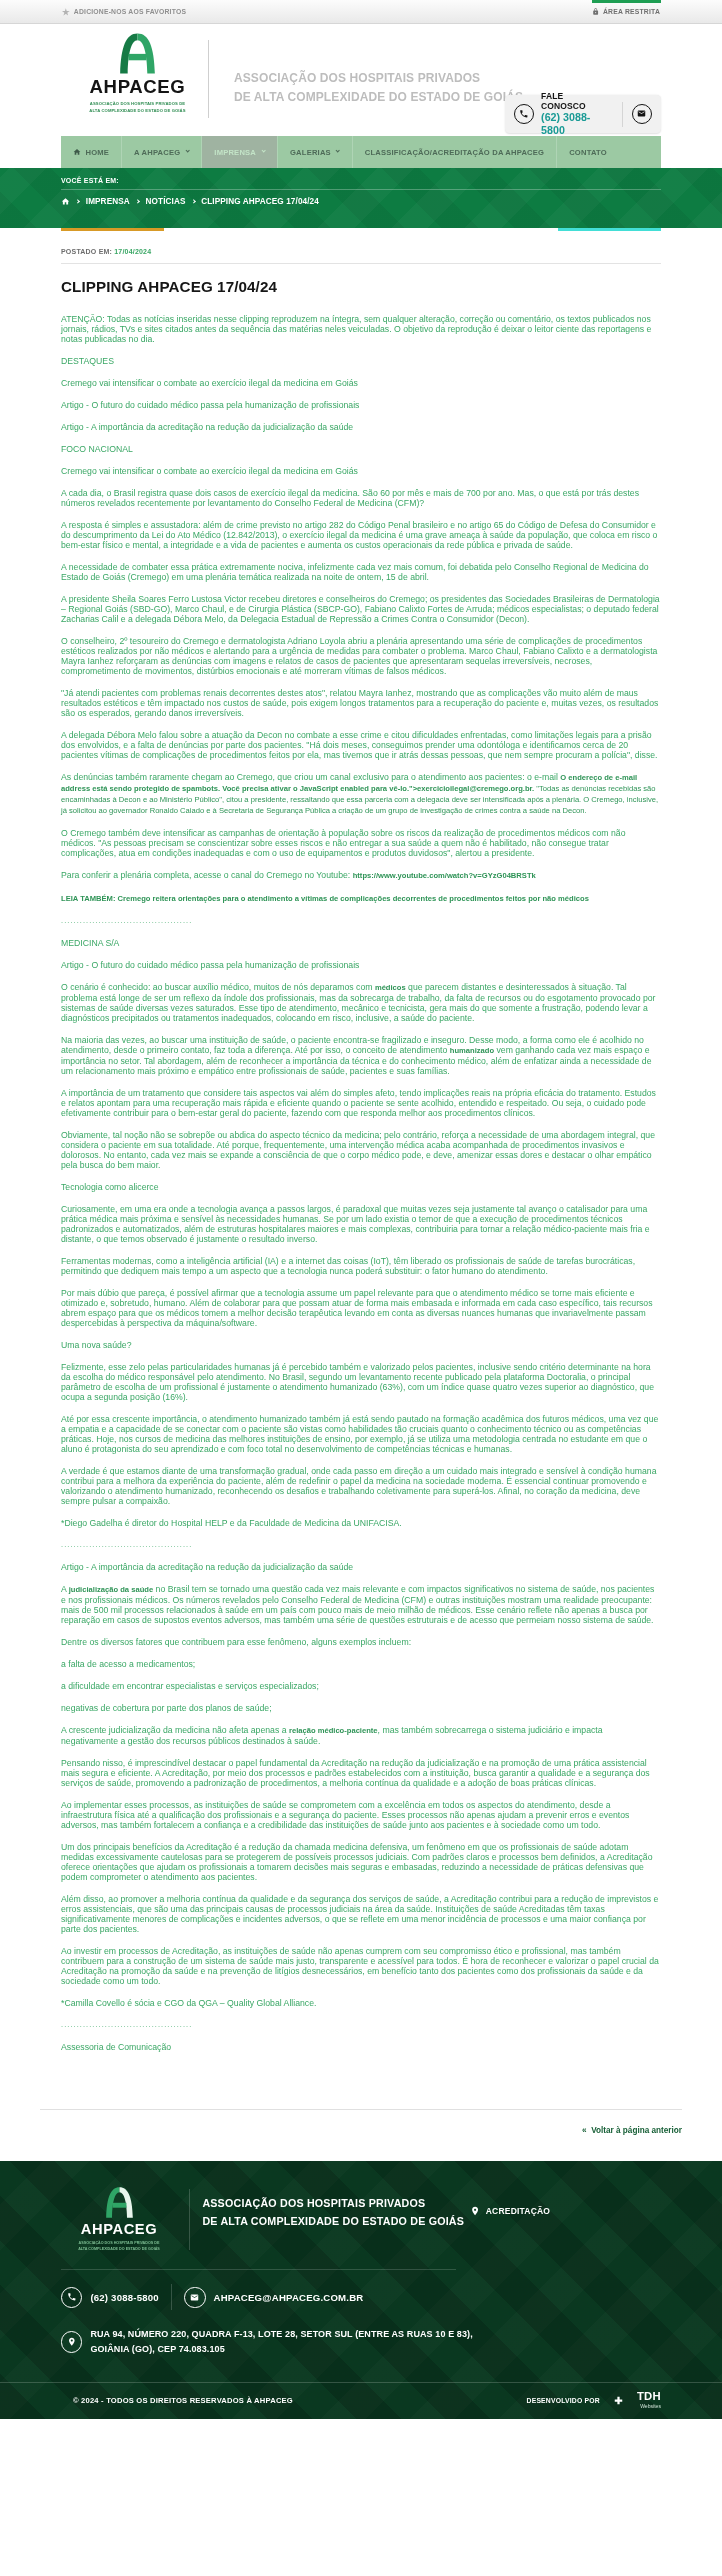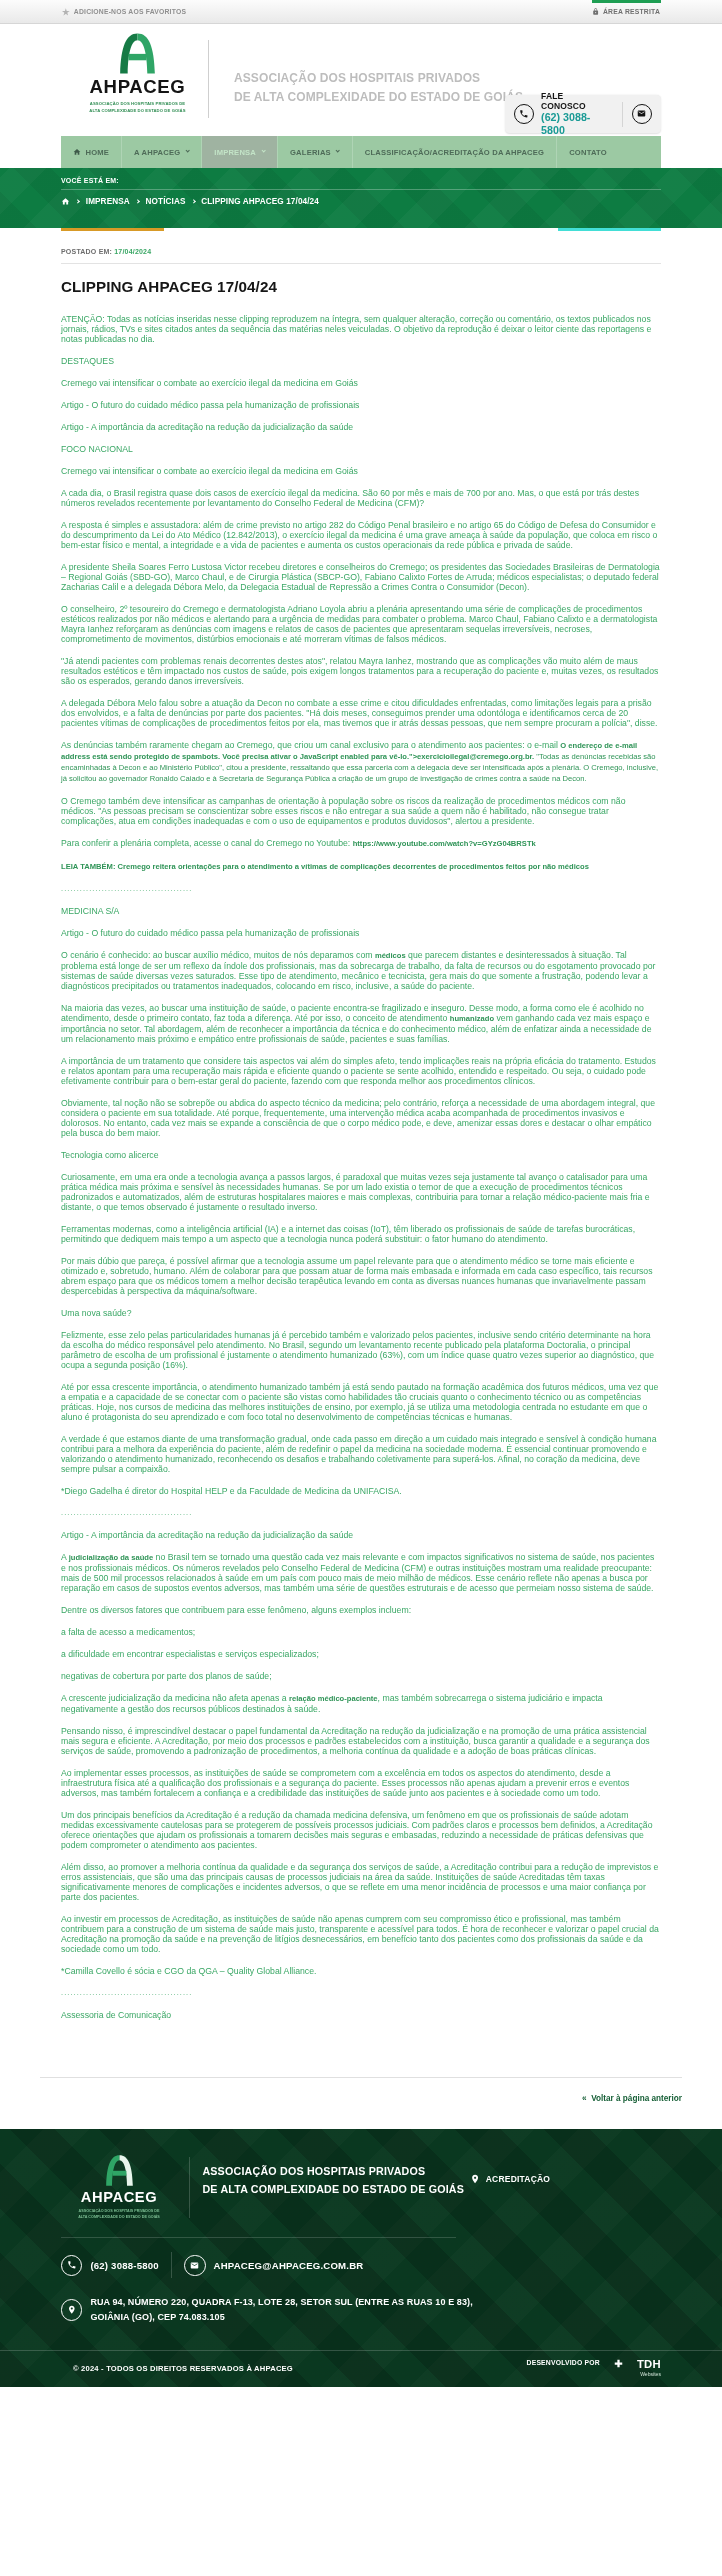--- a/index.html
+++ b/index.html
@@ -84,21 +84,21 @@
   .f-loc { position:absolute; left:470px; top:45px; display:flex; align-items:center; gap:5.6px;
            font-weight:bold; font-size:8.5px; letter-spacing:0.2px; }
   .f-line { border:none; border-top:0.6px solid rgba(255,255,255,.16); margin:16px 0 0; width:395px; }
   .f-contact { display:flex; align-items:center; padding:14.7px 0 4.5px; font-size:9.6px; font-weight:bold; letter-spacing:0.2px; }
   .f-circle { width:21.4px; height:21.4px; border:1.1px solid #fff; border-radius:50%; display:flex; align-items:center; justify-content:center; flex:0 0 auto; margin-right:8px; }
   .f-sep-v { width:0.6px; height:26px; background:rgba(255,255,255,.18); margin:0 12.4px; }
   .f-address { display:flex; align-items:center; padding:12.4px 0 25px; font-size:9px; font-weight:bold; line-height:1.65; letter-spacing:0.1px; }
   .f-bottom { border-top:0.6px solid rgba(255,255,255,.18); margin:0 -61px; padding:8.5px 61px 10.7px;
               display:flex; justify-content:space-between; align-items:center; }
   .f-copy { font-size:7.6px; font-weight:bold; letter-spacing:0.2px;padding-left:12px; }
-  .f-dev { display:flex; gap:14px; }
+  .f-dev { display:flex; align-items:center; gap:14px; }
   .f-dev-label { font-size:6.8px; font-weight:bold; letter-spacing:0.2px; }
   .f-tdh { text-align:right; line-height:1; }
   .f-tdh-name { font-size:11.3px; font-weight:bold; letter-spacing:0.3px; }
   .f-tdh-sub { font-size:5.1px; color:#cfe3d6; margin-top:1.1px; }
 </style>
 </head>
 <body>
 
 <div class="topbar">
   <div class="tb-accent"></div>
@@ -219,20 +219,21 @@
   <div>
       <p class="para"><span class="seg-n">ATENÇÃO: Todas as notícias inseridas nesse clipping reproduzem na íntegra, sem qualquer alteração, correção ou comentário, os textos publicados nos jornais, rádios, TVs e sites citados antes da sequência das matérias neles veiculadas. O objetivo da reprodução é deixar o leitor ciente das reportagens e notas publicadas no dia.</span></p>
       <p class="para"><span class="seg-n">DESTAQUES</span></p>
       <p class="para"><span class="seg-n">Cremego vai intensificar o combate ao exercício ilegal da medicina em Goiás</span></p>
       <p class="para"><span class="seg-n">Artigo - O futuro do cuidado médico passa pela humanização de profissionais</span></p>
       <p class="para"><span class="seg-n">Artigo - A importância da acreditação na redução da judicialização da saúde</span></p>
       <p class="para"><span class="seg-n">FOCO NACIONAL</span></p>
       <p class="para"><span class="seg-n">Cremego vai intensificar o combate ao exercício ilegal da medicina em Goiás</span></p>
       <p class="para"><span class="seg-n">A cada dia, o Brasil registra quase dois casos de exercício ilegal da medicina. São 60 por mês e mais de 700 por ano. Mas, o que está por trás destes números revelados recentemente por levantamento do Conselho Federal de Medicina (CFM)?</span></p>
       <p class="para"><span class="seg-n">A resposta é simples e assustadora: além de crime previsto no artigo 282 do Código Penal brasileiro e no artigo 65 do Código de Defesa do Consumidor e do descumprimento da Lei do Ato Médico (12.842/2013), o exercício ilegal da medicina é uma grave ameaça à saúde da população, que coloca em risco o bem-estar físico e mental, a integridade e a vida de pacientes e aumenta os custos operacionais da rede pública e privada de saúde.</span></p>
+      <p class="para"><span class="seg-n">A necessidade de combater essa prática extremamente nociva, infelizmente cada vez mais comum, foi debatida pelo Conselho Regional de Medicina do Estado de Goiás (Cremego) em uma plenária temática realizada na noite de ontem, 15 de abril.</span></p>
       <p class="para"><span class="seg-n">A presidente Sheila Soares Ferro Lustosa Victor recebeu diretores e conselheiros do Cremego; os presidentes das Sociedades Brasileiras de Dermatologia – Regional Goiás (SBD-GO), Marco Chaul, e de Cirurgia Plástica (SBCP-GO), Fabiano Calixto Fortes de Arruda; médicos especialistas; o deputado federal Zacharias Calil e a delegada Débora Melo, da Delegacia Estadual de Repressão a Crimes Contra o Consumidor (Decon).</span></p>
       <p class="para"><span class="seg-n">O conselheiro, 2º tesoureiro do Cremego e dermatologista Adriano Loyola abriu a plenária apresentando uma série de complicações de procedimentos estéticos realizados por não médicos e alertando para a urgência de medidas para combater o problema. Marco Chaul, Fabiano Calixto e a dermatologista Mayra Ianhez reforçaram as denúncias com imagens e relatos de casos de pacientes que apresentaram sequelas irreversíveis, necroses, comprometimento de movimentos, distúrbios emocionais e até morreram vítimas de falsos médicos.</span></p>
       <p class="para"><span class="seg-n">"Já atendi pacientes com problemas renais decorrentes destes atos", relatou Mayra Ianhez, mostrando que as complicações vão muito além de maus resultados estéticos e têm impactado nos custos de saúde, pois exigem longos tratamentos para a recuperação do paciente e, muitas vezes, os resultados são os esperados, gerando danos irreversíveis.</span></p>
       <p class="para"><span class="seg-n">A delegada Débora Melo falou sobre a atuação da Decon no combate a esse crime e citou dificuldades enfrentadas, como limitações legais para a prisão dos envolvidos, e a falta de denúncias por parte dos pacientes. "Há dois meses, conseguimos prender uma odontóloga e identificamos cerca de 20 pacientes vítimas de complicações de procedimentos feitos por ela, mas tivemos que ir atrás dessas pessoas, que nem sempre procuram a polícia", disse.</span></p>
       <p class="para"><span class="seg-n">As denúncias também raramente chegam ao Cremego, que criou um canal exclusivo para o atendimento aos pacientes: o e-mail </span><span class="seg-b">O endereço de e-mail address está sendo protegido de spambots. Você precisa ativar o JavaScript enabled para vê-lo."&gt;exercicioilegal@cremego.org.br. </span><span class="seg-s">"Todas as denúncias recebidas são encaminhadas à Decon e ao Ministério Público", citou a presidente, ressaltando que essa parceria com a delegacia deve ser intensificada após a plenária. O Cremego, inclusive, já solicitou ao governador Ronaldo Caiado e à Secretaria de Segurança Pública a criação de um grupo de investigação de crimes contra a saúde na Decon.</span></p>
       <p class="para"><span class="seg-n">O Cremego também deve intensificar as campanhas de orientação à população sobre os riscos da realização de procedimentos médicos com não médicos. "As pessoas precisam se conscientizar sobre esses riscos e não entregar a sua saúde a quem não é habilitado, não consegue tratar complicações, atua em condições inadequadas e com o uso de equipamentos e produtos duvidosos", alertou a presidente.</span></p>
       <p class="para"><span class="seg-n">Para conferir a plenária completa, acesse o canal do Cremego no Youtube: </span><span class="seg-b">https://www.youtube.com/watch?v=GYzG04BRSTk</span></p>
       <p class="para"><span class="seg-b">LEIA TAMBÉM: Cremego reitera orientações para o atendimento a vítimas de complicações decorrentes de procedimentos feitos por não médicos</span></p>
       <p class="para dots"><span class="seg-n">..........................................</span></p>
       <p class="para"><span class="seg-n">MEDICINA S/A</span></p>

